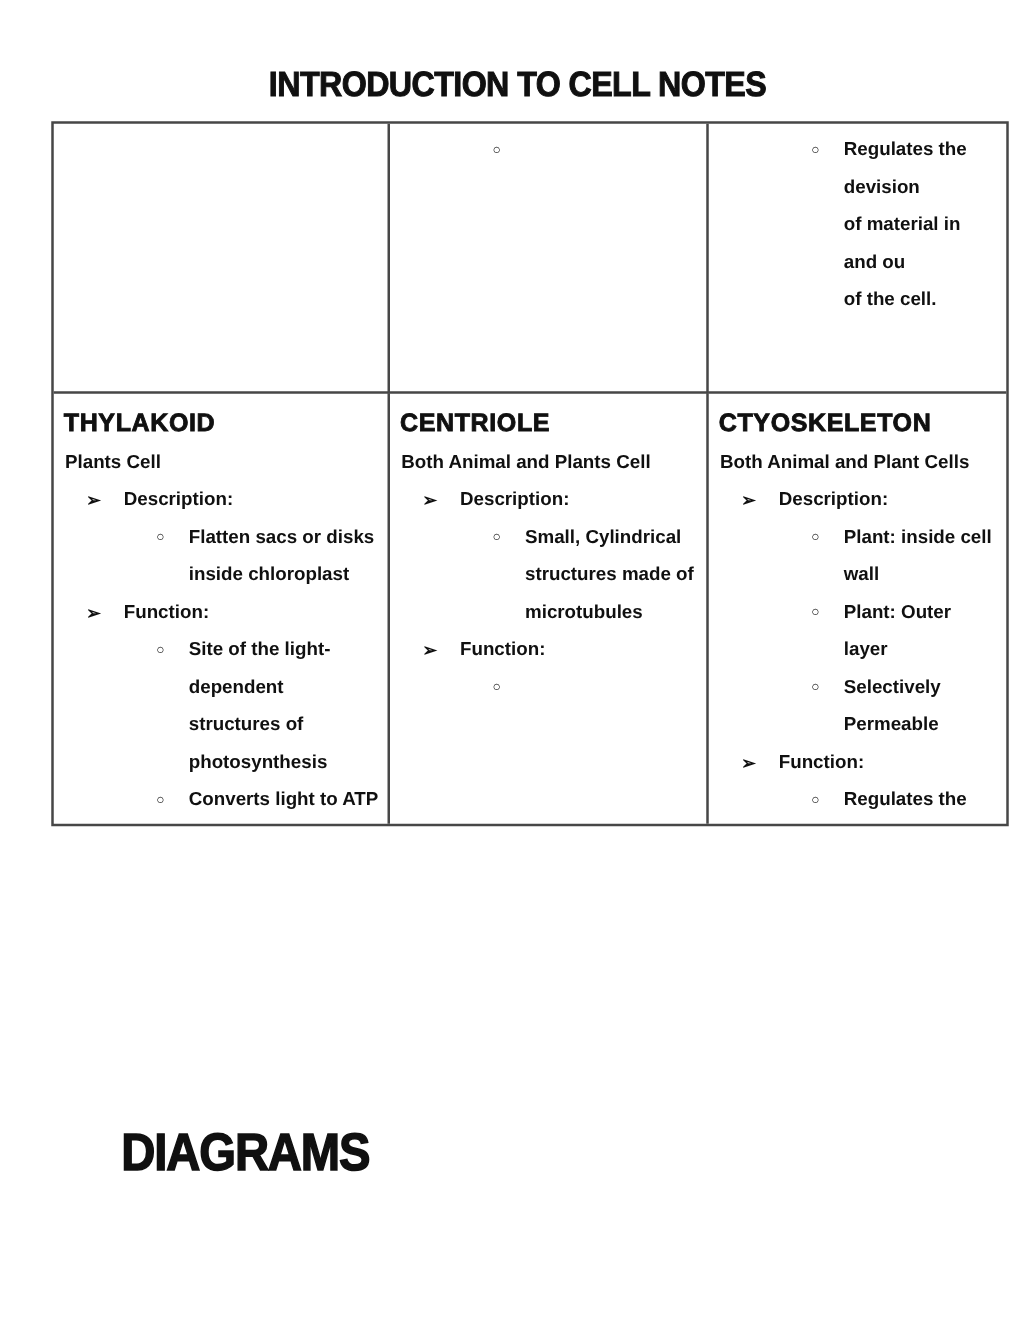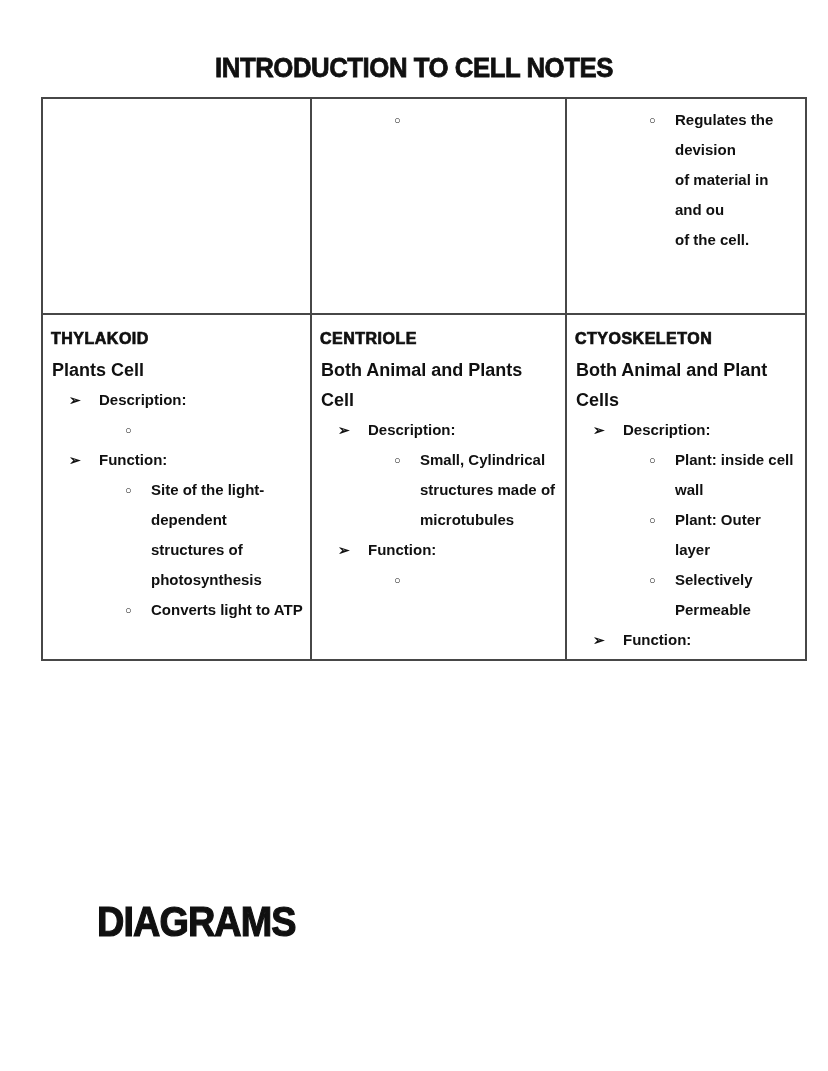--- a/index.html
+++ b/index.html
@@ -42,29 +42,29 @@
     border-right: 2px solid #474747;
     border-bottom: 2px solid #474747;
     padding: 6px 6px 0 0;
     overflow: hidden;
   }
   .cell.last-col { border-right: none; }
   .cell.last-row { border-bottom: none; }
   .cell-heading {
     margin: 0;
     padding: 2px 0 0 8px;
-    font-size: 16px;
+    font-size: 20px;
     line-height: 32px;
     font-weight: bold;
     letter-spacing: 0.5px;
     -webkit-text-stroke: 0.7px currentColor;
   }
   .cell-subheading {
     padding-left: 9px;
-    font-size: 18px;
+    font-size: 15px;
     line-height: 30px;
     font-weight: bold;
   }
   .li {
     display: flex;
     align-items: flex-start;
     font-size: 15px;
     line-height: 30px;
     font-weight: bold;
   }
@@ -121,20 +121,22 @@
 
     <div class="cell last-row">
       <h2 class="cell-heading">THYLAKOID</h2>
       <div class="cell-subheading">Plants Cell</div>
       <div class="li l1">
         <span class="bullet">➢</span>
         <span class="txt">Description:</span>
       </div>
       <div class="li l2">
         <span class="bullet">○</span>
+        <span class="txt">Flatten sacs or disks
+inside chloroplast</span>
       </div>
       <div class="li l1">
         <span class="bullet">➢</span>
         <span class="txt">Function:</span>
       </div>
       <div class="li l2">
         <span class="bullet">○</span>
         <span class="txt">Site of the light-
 dependent structures of
 photosynthesis</span>

